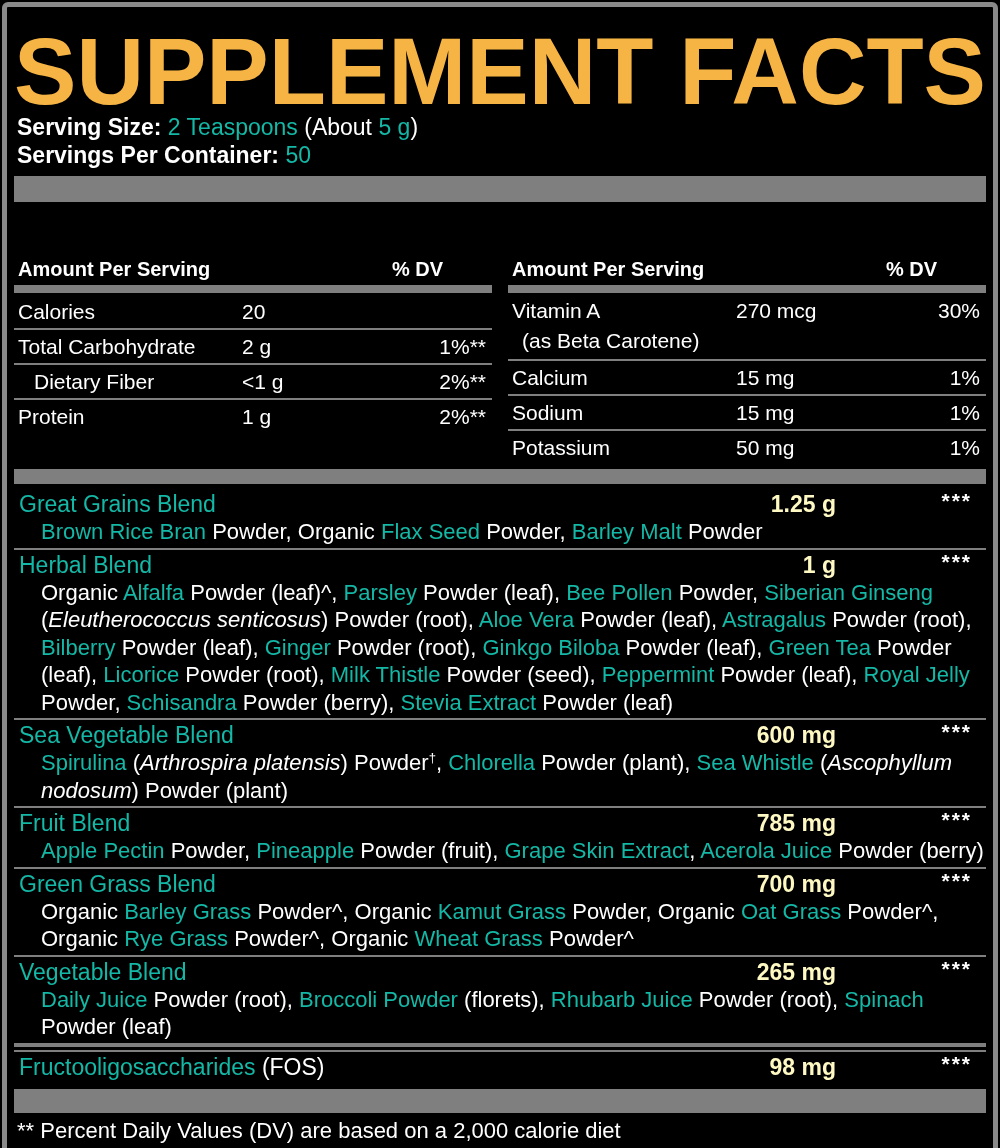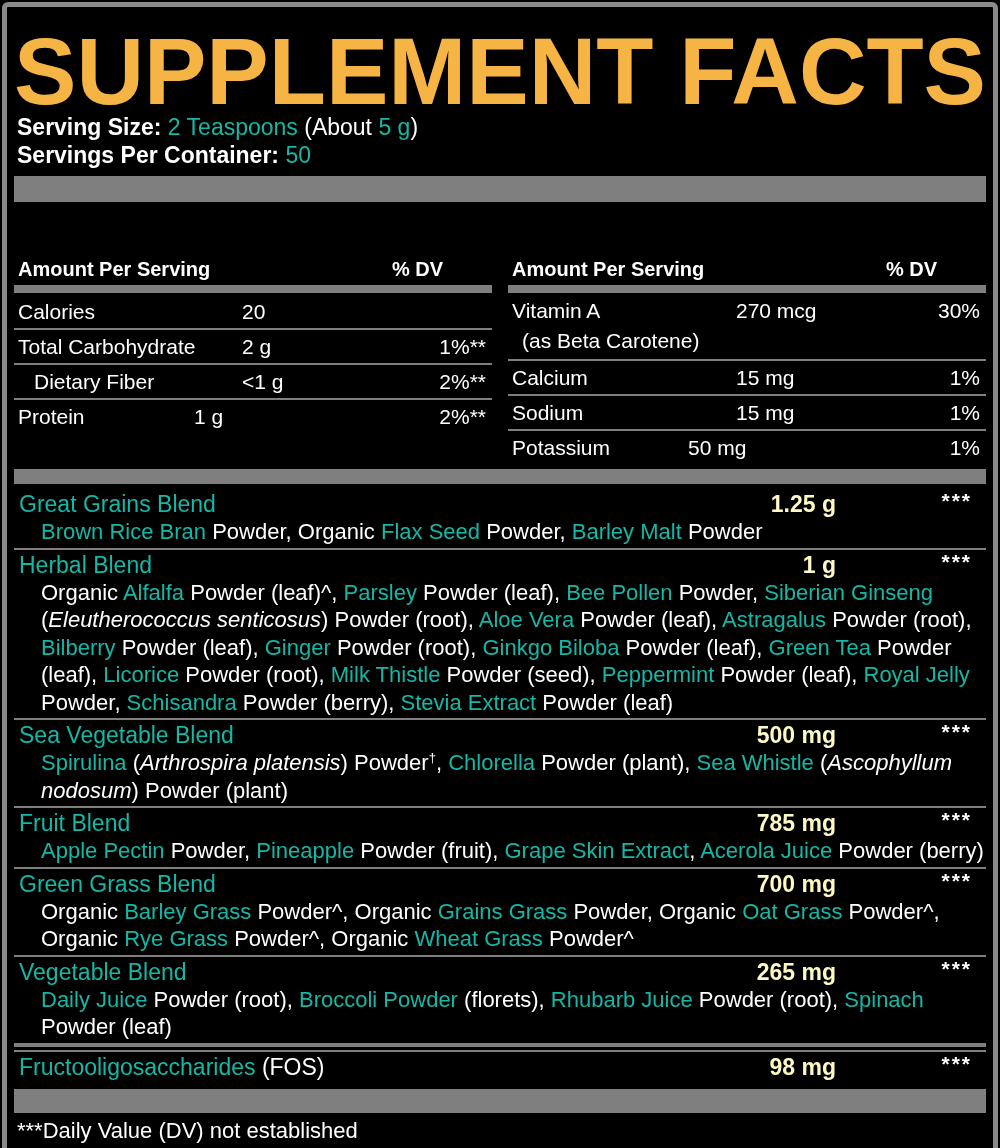--- a/index.html
+++ b/index.html
@@ -39,21 +39,21 @@
     margin-top: 48px;
   }
   .col-head .dv-h { text-align: left; padding-right: 2px; }
   .double-rule { height: 4px; border-top: 4px solid #7f7f7f; border-bottom: 4px solid #7f7f7f; margin: 1px 0 2px 0; }
   .nut-row {
     display: grid; grid-template-columns: 1fr 150px 100px;
     font-size: 21px; line-height: 33px;
     border-bottom: 2px solid #7f7f7f;
     padding-left: 4px;
   }
-  .nut-row:last-child { border-bottom: none; gap: 48px; }
+  .nut-row:last-child { border-bottom: none; }
   .nut-row .amt { text-align: left; }
   .nut-row .dv { text-align: right; padding-right: 6px; }
   .nut-row .name.indent { padding-left: 16px; }
   .nut-row .name2 { line-height: 28px; padding: 0 0 4px 10px; font-size: 21px; }
   .nut-row.two-line { line-height: 32px; }
 
   .blends { margin-top: 5px; }
   .blend { border-bottom: 2px solid #7f7f7f; padding: 1px 0 2px 0; }
   .blend:last-child { border-bottom: none; }
   .blend.thick-top { border-top: 7px double #7f7f7f; }
@@ -185,40 +185,40 @@
         <div class="blend-head">
           <div class="blend-name"><span class="hl">Herbal Blend</span></div>
           <div class="blend-amt">1 g</div>
           <div class="blend-stars">***</div>
         </div>
         <div class="blend-ing"><span>Organic </span><span class="hl">Alfalfa</span><span> Powder (leaf)^, </span><span class="hl">Parsley</span><span> Powder (leaf), </span><span class="hl">Bee Pollen</span><span> Powder, </span><span class="hl">Siberian Ginseng</span><span> (</span><span class="it">Eleutherococcus senticosus</span><span>) Powder (root), </span><span class="hl">Aloe Vera</span><span> Powder (leaf), </span><span class="hl">Astragalus</span><span> Powder (root), </span><span class="hl">Bilberry</span><span> Powder (leaf), </span><span class="hl">Ginger</span><span> Powder (root), </span><span class="hl">Ginkgo Biloba</span><span> Powder (leaf), </span><span class="hl">Green Tea</span><span> Powder (leaf), </span><span class="hl">Licorice</span><span> Powder (root), </span><span class="hl">Milk Thistle</span><span> Powder (seed), </span><span class="hl">Peppermint</span><span> Powder (leaf), </span><span class="hl">Royal Jelly</span><span> Powder, </span><span class="hl">Schisandra</span><span> Powder (berry), </span><span class="hl">Stevia Extract</span><span> Powder (leaf)</span></div>
       </div>
       <div class="blend">
         <div class="blend-head">
           <div class="blend-name"><span class="hl">Sea Vegetable Blend</span></div>
-          <div class="blend-amt">500 mg</div>
+          <div class="blend-amt">600 mg</div>
           <div class="blend-stars">***</div>
         </div>
         <div class="blend-ing"><span class="hl">Spirulina</span><span> (</span><span class="it">Arthrospira platensis</span><span>) Powder</span><span class="sup">†</span><span>, </span><span class="hl">Chlorella</span><span> Powder (plant), </span><span class="hl">Sea Whistle</span><span> (</span><span class="it">Ascophyllum nodosum</span><span>) Powder (plant)</span></div>
       </div>
       <div class="blend">
         <div class="blend-head">
           <div class="blend-name"><span class="hl">Fruit Blend</span></div>
           <div class="blend-amt">785 mg</div>
           <div class="blend-stars">***</div>
         </div>
         <div class="blend-ing"><span class="hl">Apple Pectin</span><span> Powder, </span><span class="hl">Pineapple</span><span> Powder (fruit), </span><span class="hl">Grape Skin Extract</span><span>, </span><span class="hl">Acerola Juice</span><span> Powder (berry)</span></div>
       </div>
       <div class="blend">
         <div class="blend-head">
           <div class="blend-name"><span class="hl">Green Grass Blend</span></div>
           <div class="blend-amt">700 mg</div>
           <div class="blend-stars">***</div>
         </div>
-        <div class="blend-ing"><span>Organic </span><span class="hl">Barley Grass</span><span> Powder^, Organic </span><span class="hl">Grains Grass</span><span> Powder, Organic </span><span class="hl">Oat Grass</span><span> Powder^, Organic </span><span class="hl">Rye Grass</span><span> Powder^, Organic </span><span class="hl">Wheat Grass</span><span> Powder^</span></div>
+        <div class="blend-ing"><span>Organic </span><span class="hl">Barley Grass</span><span> Powder^, Organic </span><span class="hl">Kamut Grass</span><span> Powder, Organic </span><span class="hl">Oat Grass</span><span> Powder^, Organic </span><span class="hl">Rye Grass</span><span> Powder^, Organic </span><span class="hl">Wheat Grass</span><span> Powder^</span></div>
       </div>
       <div class="blend">
         <div class="blend-head">
           <div class="blend-name"><span class="hl">Vegetable Blend</span></div>
           <div class="blend-amt">265 mg</div>
           <div class="blend-stars">***</div>
         </div>
         <div class="blend-ing"><span class="hl">Daily Juice</span><span> Powder (root), </span><span class="hl">Broccoli Powder</span><span> (florets), </span><span class="hl">Rhubarb Juice</span><span> Powder (root), </span><span class="hl">Spinach</span><span> Powder (leaf)</span></div>
       </div>
       <div class="blend thick-top">
@@ -226,16 +226,17 @@
           <div class="blend-name"><span class="hl">Fructooligosaccharides</span><span> (FOS)</span></div>
           <div class="blend-amt">98 mg</div>
           <div class="blend-stars">***</div>
         </div>
       </div>
     </div>
 
   <div class="gray-bar bar3"></div>
 
   <div class="footnotes">
+      <div class="footnote">** Percent Daily Values (DV) are based on a 2,000 calorie diet</div>
       <div class="footnote">***Daily Value (DV) not established</div>
     </div>
 
 </div>
 
 </body></html>

